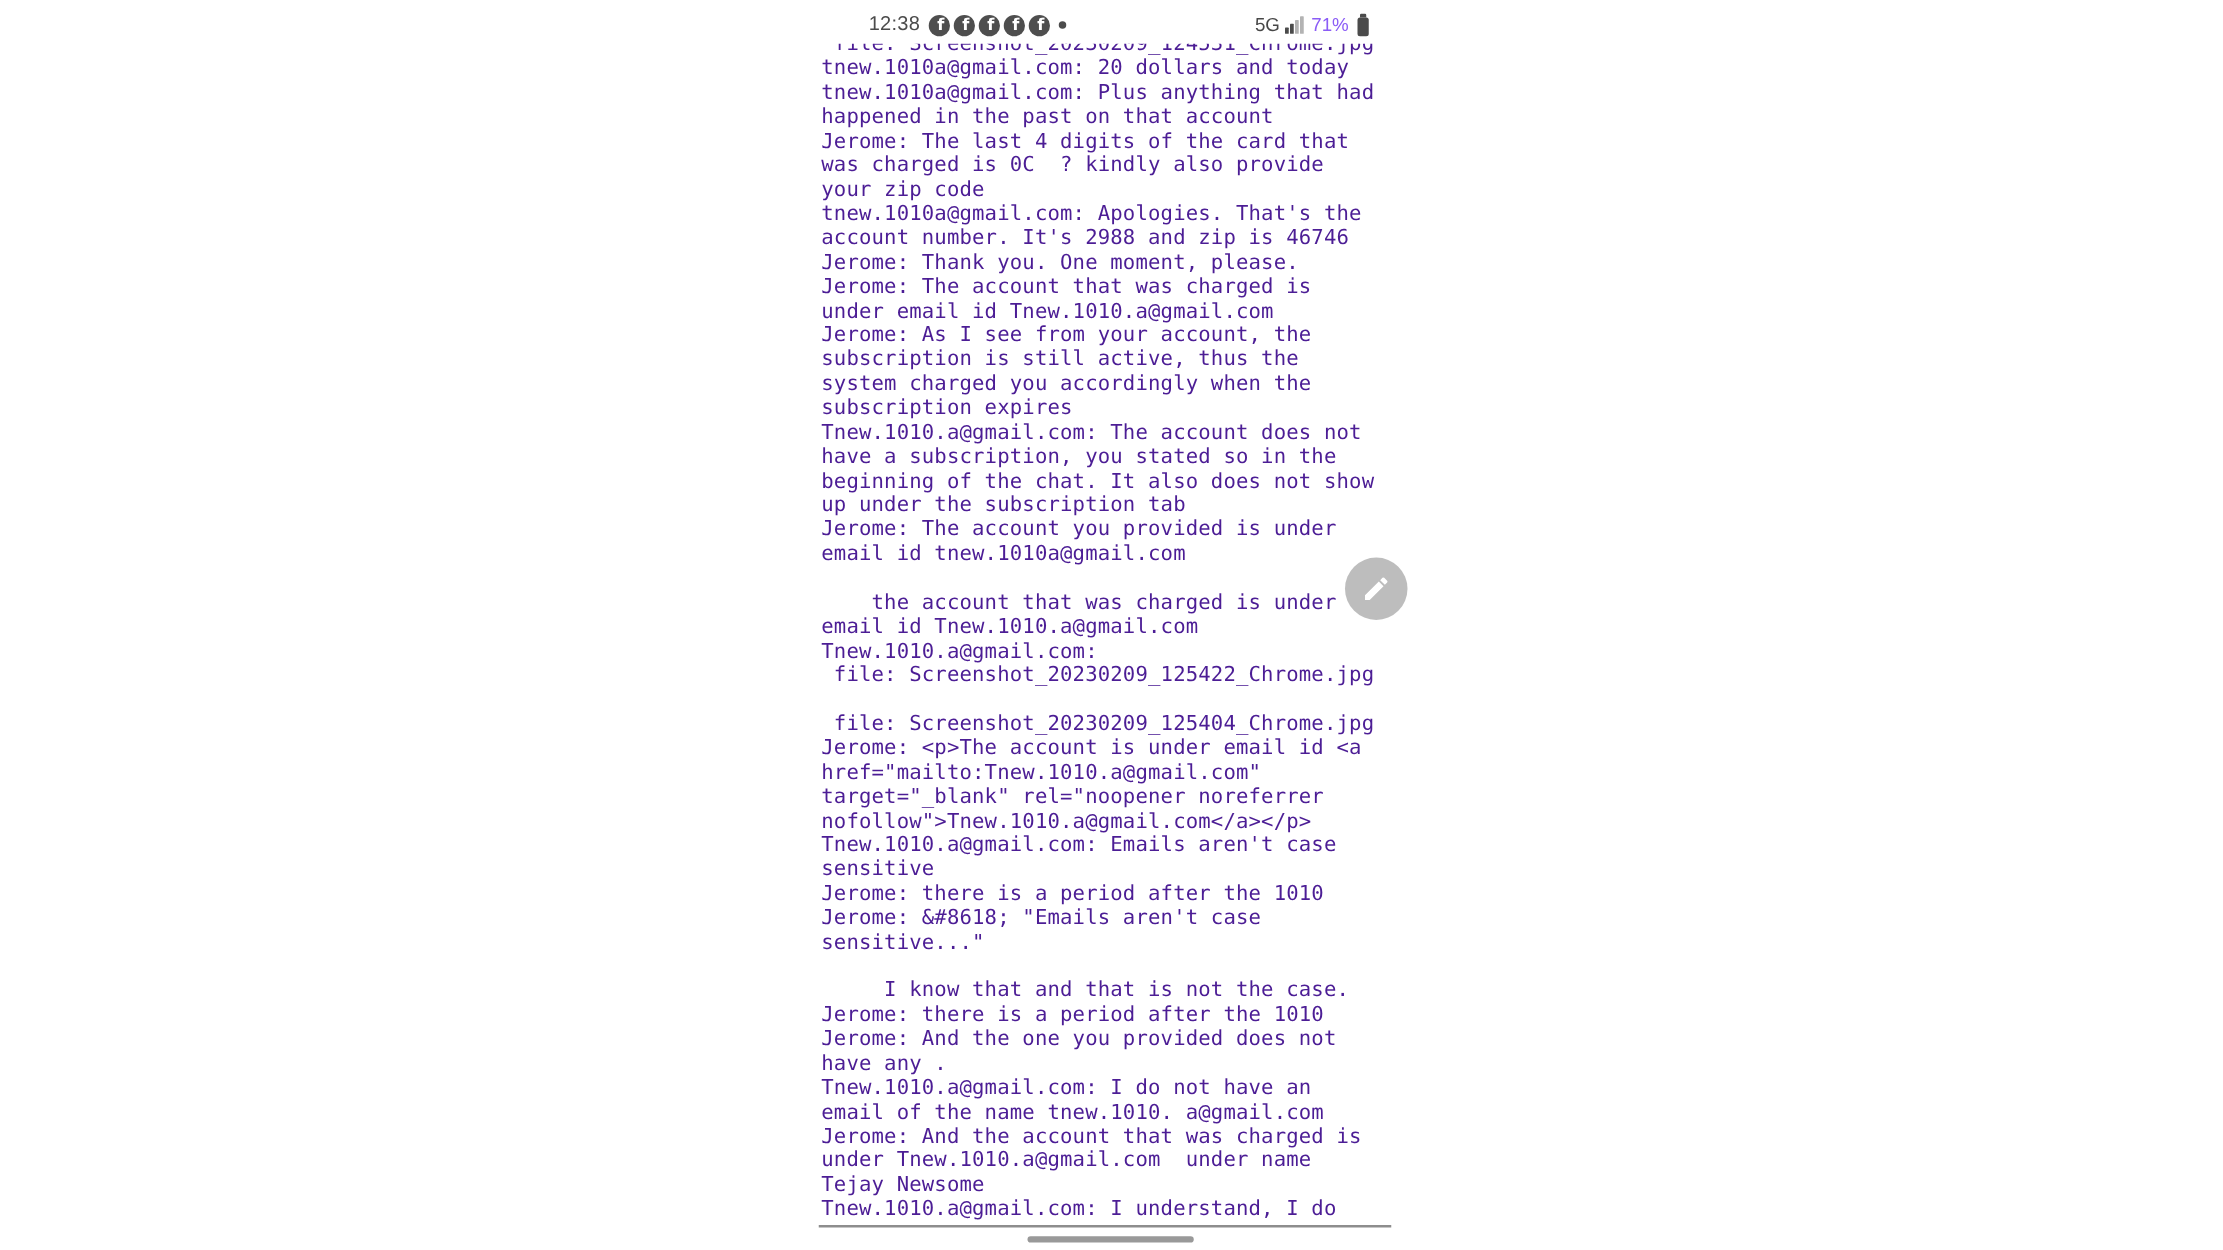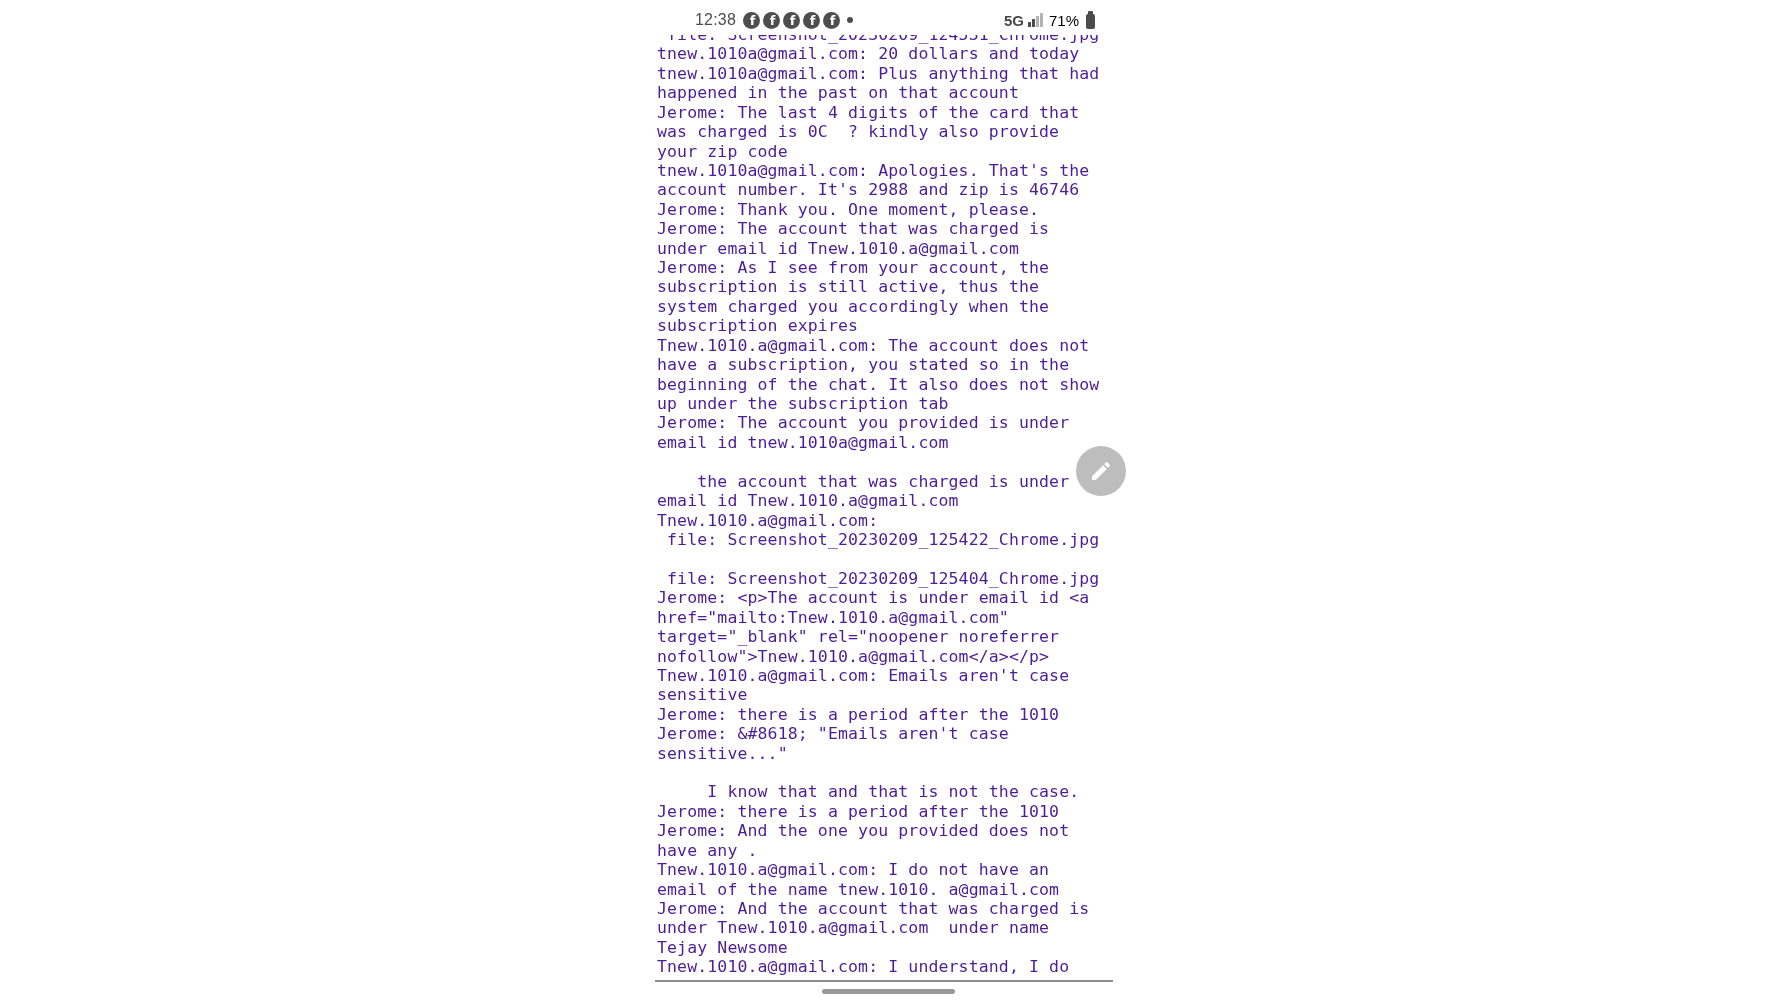--- a/index.html
+++ b/index.html
@@ -26,28 +26,28 @@
     color:#ffffff; font-weight:bold; font-size:13px; line-height:16px;
     display:flex; align-items:flex-end; justify-content:center;
     overflow:hidden; padding-left:2px; box-sizing:border-box;
     font-family:"DejaVu Sans", sans-serif;
   }
   .sb-dot { width:6px; height:6px; border-radius:50%; background:#4c4c4c; margin-left:7px; }
   .sb-right {
     position:absolute; right:20px; top:4px; height:20px;
     display:flex; align-items:center; gap:4px;
   }
-  .sb-5g { font-size:15px; font-weight:bold; color:#474747; }
+  .sb-5g { font-size:15px; font-weight:normal; color:#474747; }
   .signal-icon { display:flex; align-items:flex-end; gap:1px; height:14px; margin-right:2px; }
   .signal-icon i { display:block; width:3px; border-radius:0.5px; }
   .signal-icon i:nth-child(1){ height:5px;  background:#4b4b4b; }
   .signal-icon i:nth-child(2){ height:8px;  background:#4b4b4b; }
   .signal-icon i:nth-child(3){ height:11px; background:#b3b3b3; }
   .signal-icon i:nth-child(4){ height:14px; background:#b3b3b3; }
-  .sb-batt-pct { font-size:15px; color:#000000; }
+  .sb-batt-pct { font-size:15px; color:#8b5cf6; }
   .battery-icon {
     width:9px; height:15px; background:#4b4b4b; border-radius:2px;
     position:relative; margin-left:3px; margin-top:2px;
   }
   .battery-icon::before {
     content:""; position:absolute; top:-3px; left:2px; width:5px; height:3px;
     background:#4b4b4b; border-radius:1px 1px 0 0;
   }
 
   

